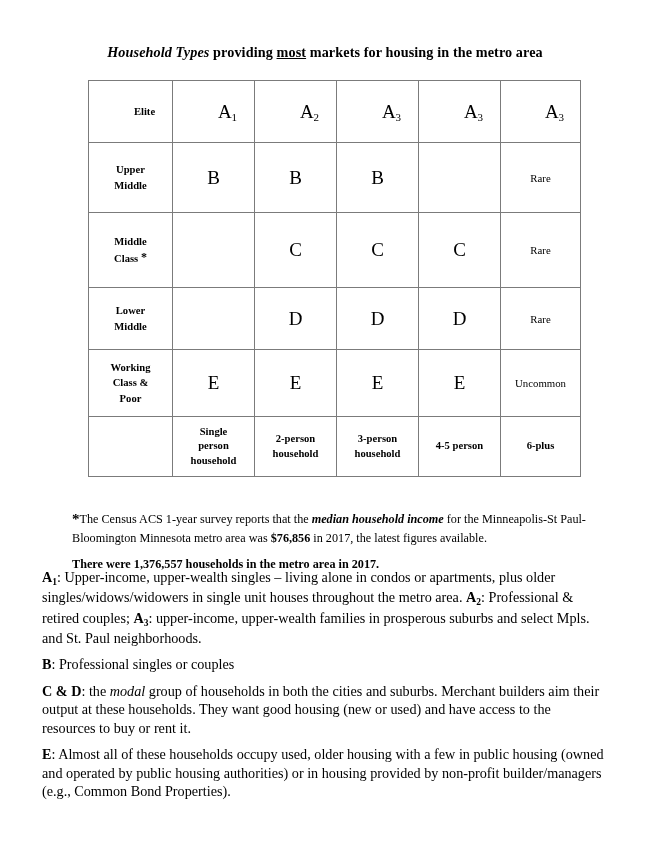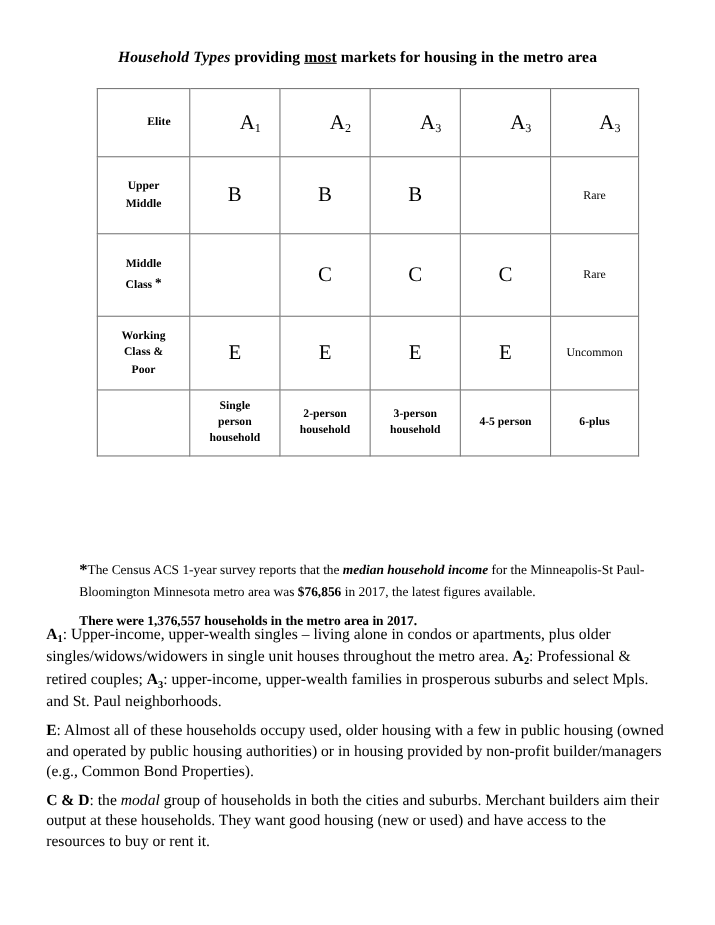--- a/index.html
+++ b/index.html
@@ -218,20 +218,41 @@
             <span>C</span>
           </td>
           <td class="code">
             <span>C</span>
           </td>
           <td class="note">
             <span>Rare</span>
           </td>
         </tr>
 
+        <tr class="r-lower">
+          <td class="rowlabel">
+            <span>Lower</span><br>
+            <span>Middle</span>
+          </td>
+          <td class="code empty">
+            <span></span>
+          </td>
+          <td class="code">
+            <span>D</span>
+          </td>
+          <td class="code">
+            <span>D</span>
+          </td>
+          <td class="code">
+            <span>D</span>
+          </td>
+          <td class="note">
+            <span>Rare</span>
+          </td>
+        </tr>
 
         <tr class="r-working">
           <td class="rowlabel">
             <span>Working</span><br>
             <span>Class &amp;</span><br>
             <span>Poor</span>
           </td>
           <td class="code">
             <span>E</span>
           </td>
@@ -278,23 +299,26 @@
   <div class="footnote">
     <span class="bigstar">*</span><span>The Census ACS 1-year survey reports that the </span><span class="bi">median household income</span><span> for the Minneapolis-St Paul-Bloomington Minnesota metro area was </span><b>$76,856</b><span> in 2017, the latest figures available.</span>
     <span class="line2">There were 1,376,557 households in the metro area in 2017.</span>
   </div>
 
   <div class="body-text">
     <p>
       <b>A</b><sub>1</sub><span>: Upper-income, upper-wealth singles – living alone in condos or apartments, plus older singles/widows/widowers in single unit houses throughout the metro area. </span><b>A</b><sub>2</sub><span>: Professional &amp; retired couples; </span><b>A</b><sub>3</sub><span>:  upper-income, upper-wealth families in prosperous suburbs and select Mpls. and St. Paul neighborhoods.</span>
     </p>
 
+    <p>
+      <b>B</b><span>: Professional singles or couples</span>
+    </p>
+
+    <p>
+      <b>C &amp; D</b><span>: the </span><i>modal</i><span> group of households in both the cities and suburbs. Merchant builders aim their output at these households. They want good housing (new or used) and have access to the resources to buy or rent it.</span>
+    </p>
 
     <p>
       <b>E</b><span>: Almost all of these households occupy used, older housing with a few in public housing (owned and operated by public housing authorities) or in housing provided by non-profit builder/managers (e.g., Common Bond Properties).</span>
     </p>
-
-    <p>
-      <b>C &amp; D</b><span>: the </span><i>modal</i><span> group of households in both the cities and suburbs. Merchant builders aim their output at these households. They want good housing (new or used) and have access to the resources to buy or rent it.</span>
-    </p>
   </div>
 
 </div>
 
 </body></html>

